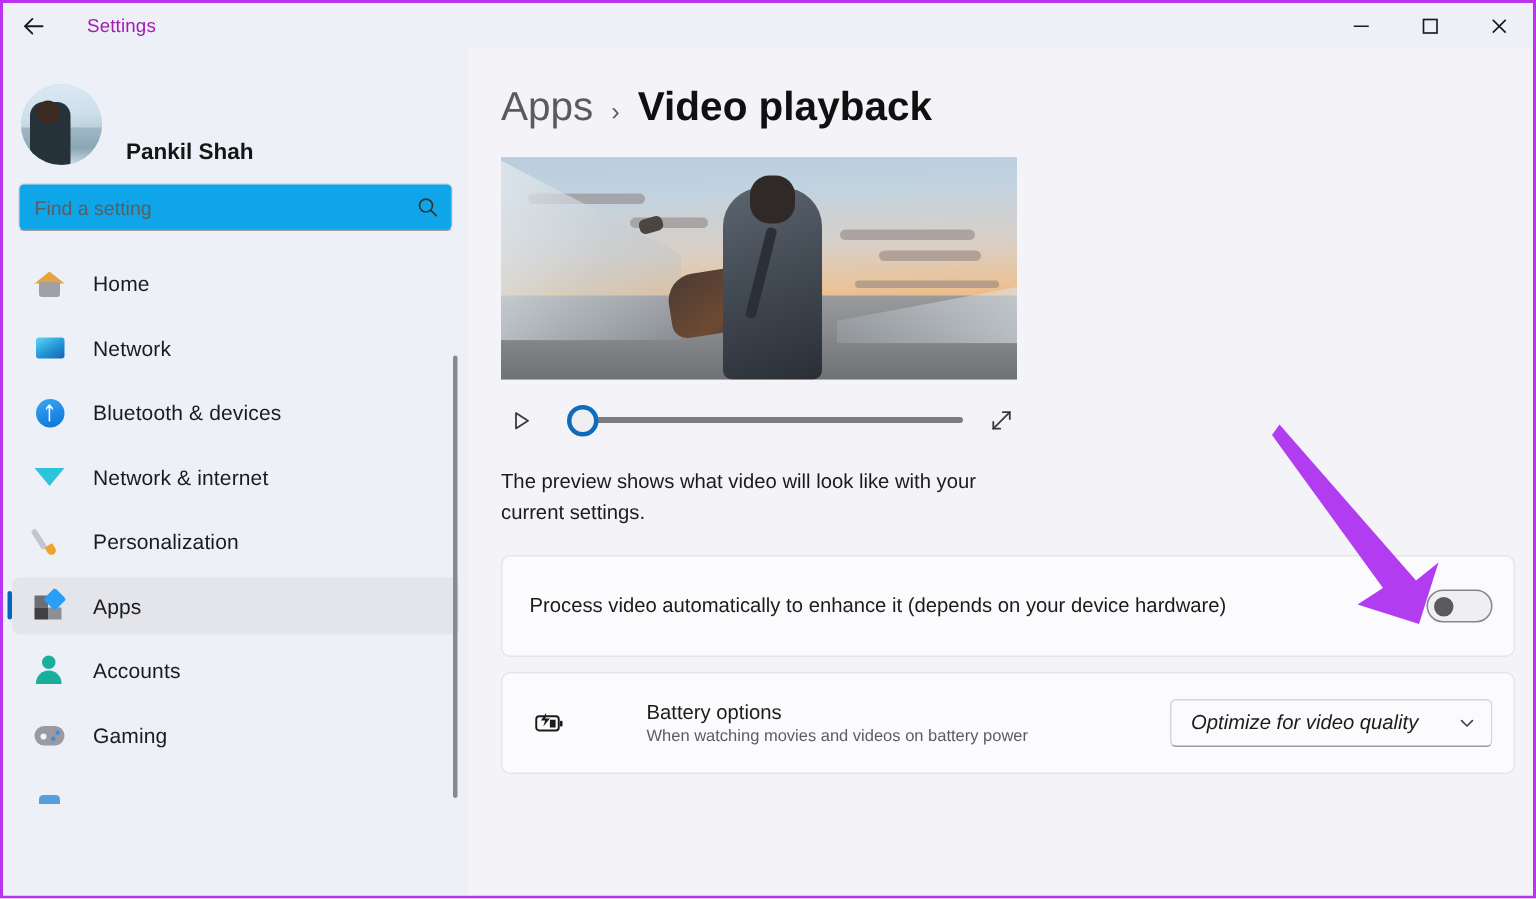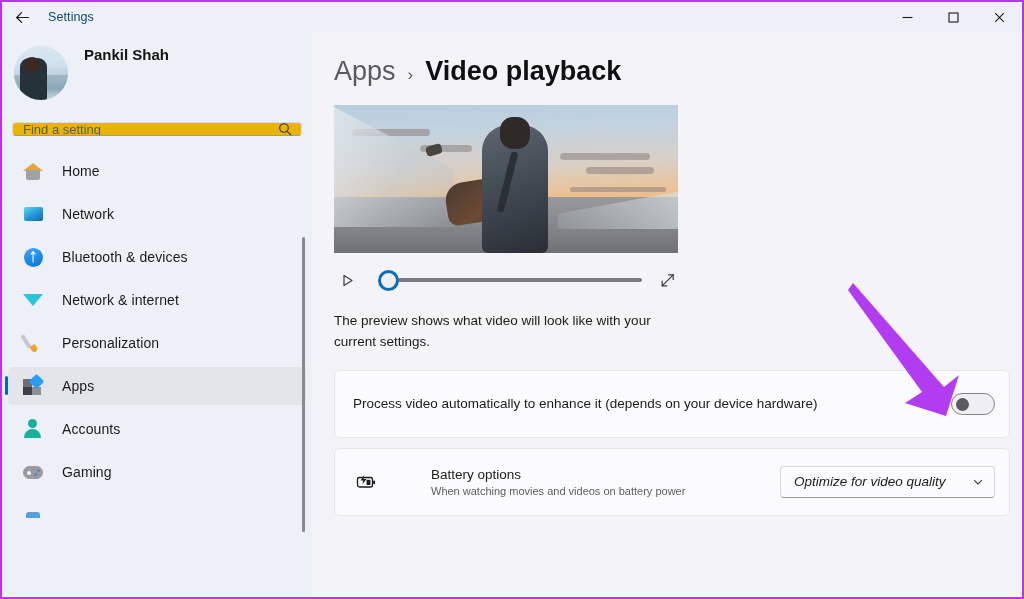--- a/index.html
+++ b/index.html
@@ -31,22 +31,22 @@
     align-items: center;
   }
   .back-btn {
     width: 40px; height: 30px;
     display: flex; align-items: center; justify-content: center;
     color: #1b1b1b;
   }
   .back-btn svg { display: block; }
   .titlebar-title {
     font-size: 12.5px;
-    color: #0c4a6e;
-    margin-left: 6px;
+    color: #a21caf;
+    margin-left: 16px;
     letter-spacing: .1px;
   }
   .win-controls {
     margin-left: auto;
     display: flex;
     height: 30px;
   }
   .win-btn {
     width: 46px; height: 30px;
     display: flex; align-items: center; justify-content: center;
@@ -56,21 +56,21 @@
   
   .sidebar {
     position: absolute;
     top: 30px; left: 0;
     width: 310px;
     height: 567px;
     background: #eef0f8;
   }
   .profile {
     display: flex;
-    align-items: flex-start;
+    align-items: flex-end;
     padding: 14px 0 0 12px;
     height: 78px;
   }
   .avatar {
     width: 54px; height: 54px;
     border-radius: 50%;
     overflow: hidden;
     flex: none;
     position: relative;
     background: #c7dced;
@@ -100,22 +100,22 @@
   .profile-name {
     font-size: 15px;
     font-weight: bold;
     color: #151515;
     margin-left: 16px;
   }
 
   .search-wrap { padding: 12px 10px 0 10px; }
   .search-box {
     position: relative;
-    height: 14px;
-    background: #eab308;
+    height: 32px;
+    background: #0ea5e9;
     border: 1px solid #dcdce2;
     border-bottom: 1px solid #9b9b9e;
     border-radius: 4px;
     display: flex;
     align-items: flex-start;
   }
   .search-box input {
     border: none;
     outline: none;
     background: transparent;

